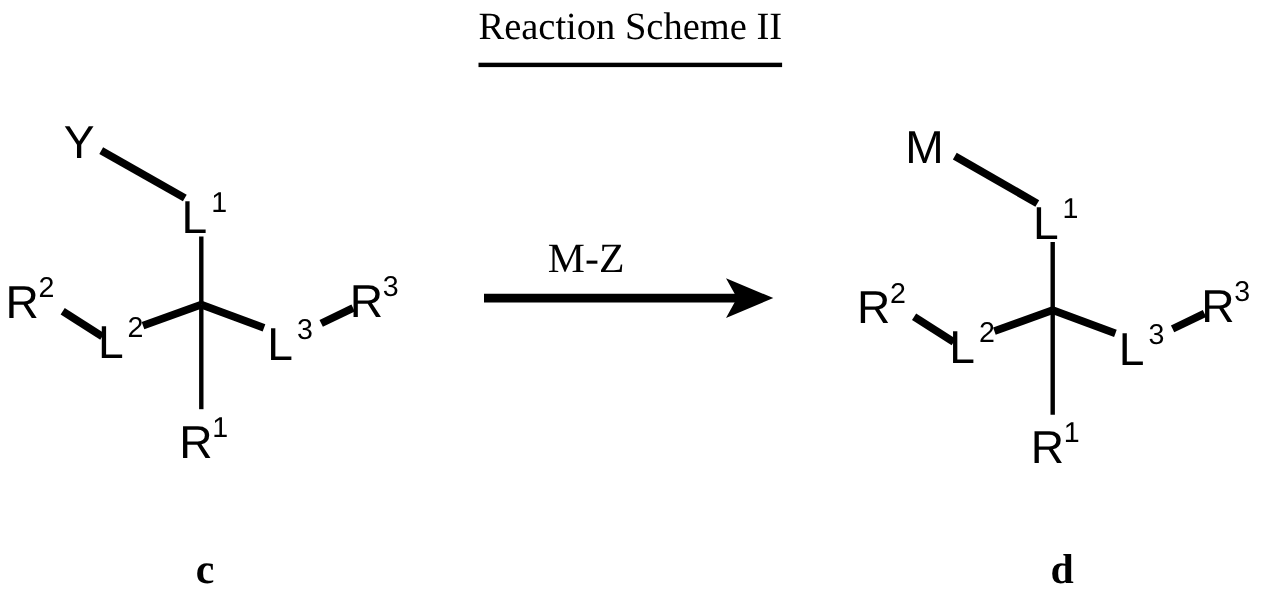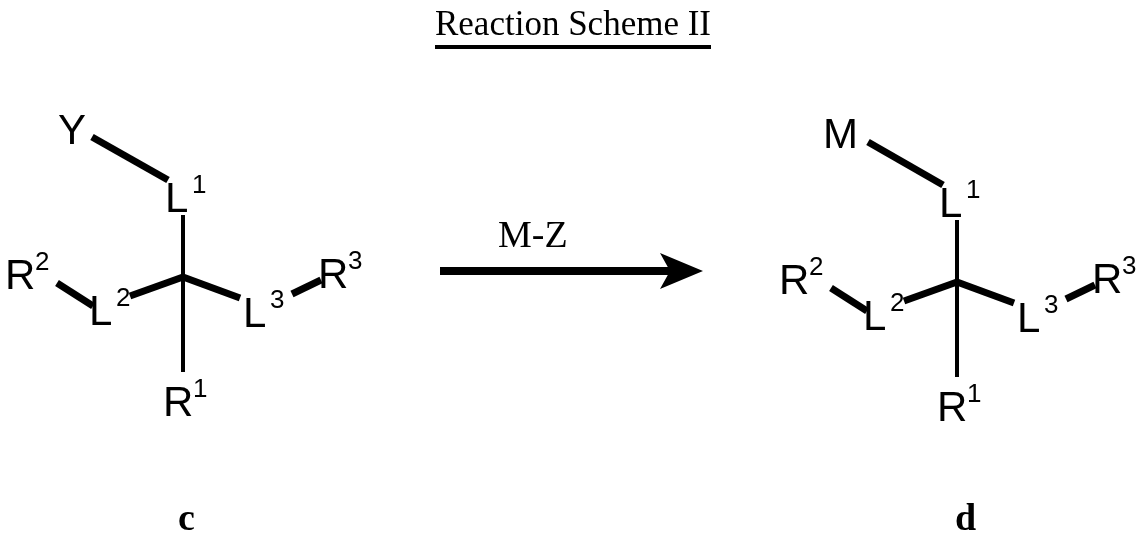--- a/index.html
+++ b/index.html
@@ -24,21 +24,21 @@
     width: 1146px;
     text-align: center;
     font-family: "Liberation Serif", serif;
     font-size: 35px;
     line-height: 40px;
     color: #000000;
     letter-spacing: 0px;
   }
   #scheme-title .title-text {
     border-bottom: 4px solid #000000;
-    padding-bottom: 2px;
+    padding-bottom: 14px;
   }
   svg#scheme-canvas {
     position: absolute;
     left: 0;
     top: 0;
   }
   .atom-label {
     font-family: "Liberation Sans", sans-serif;
     font-size: 42px;
     fill: #000000;

